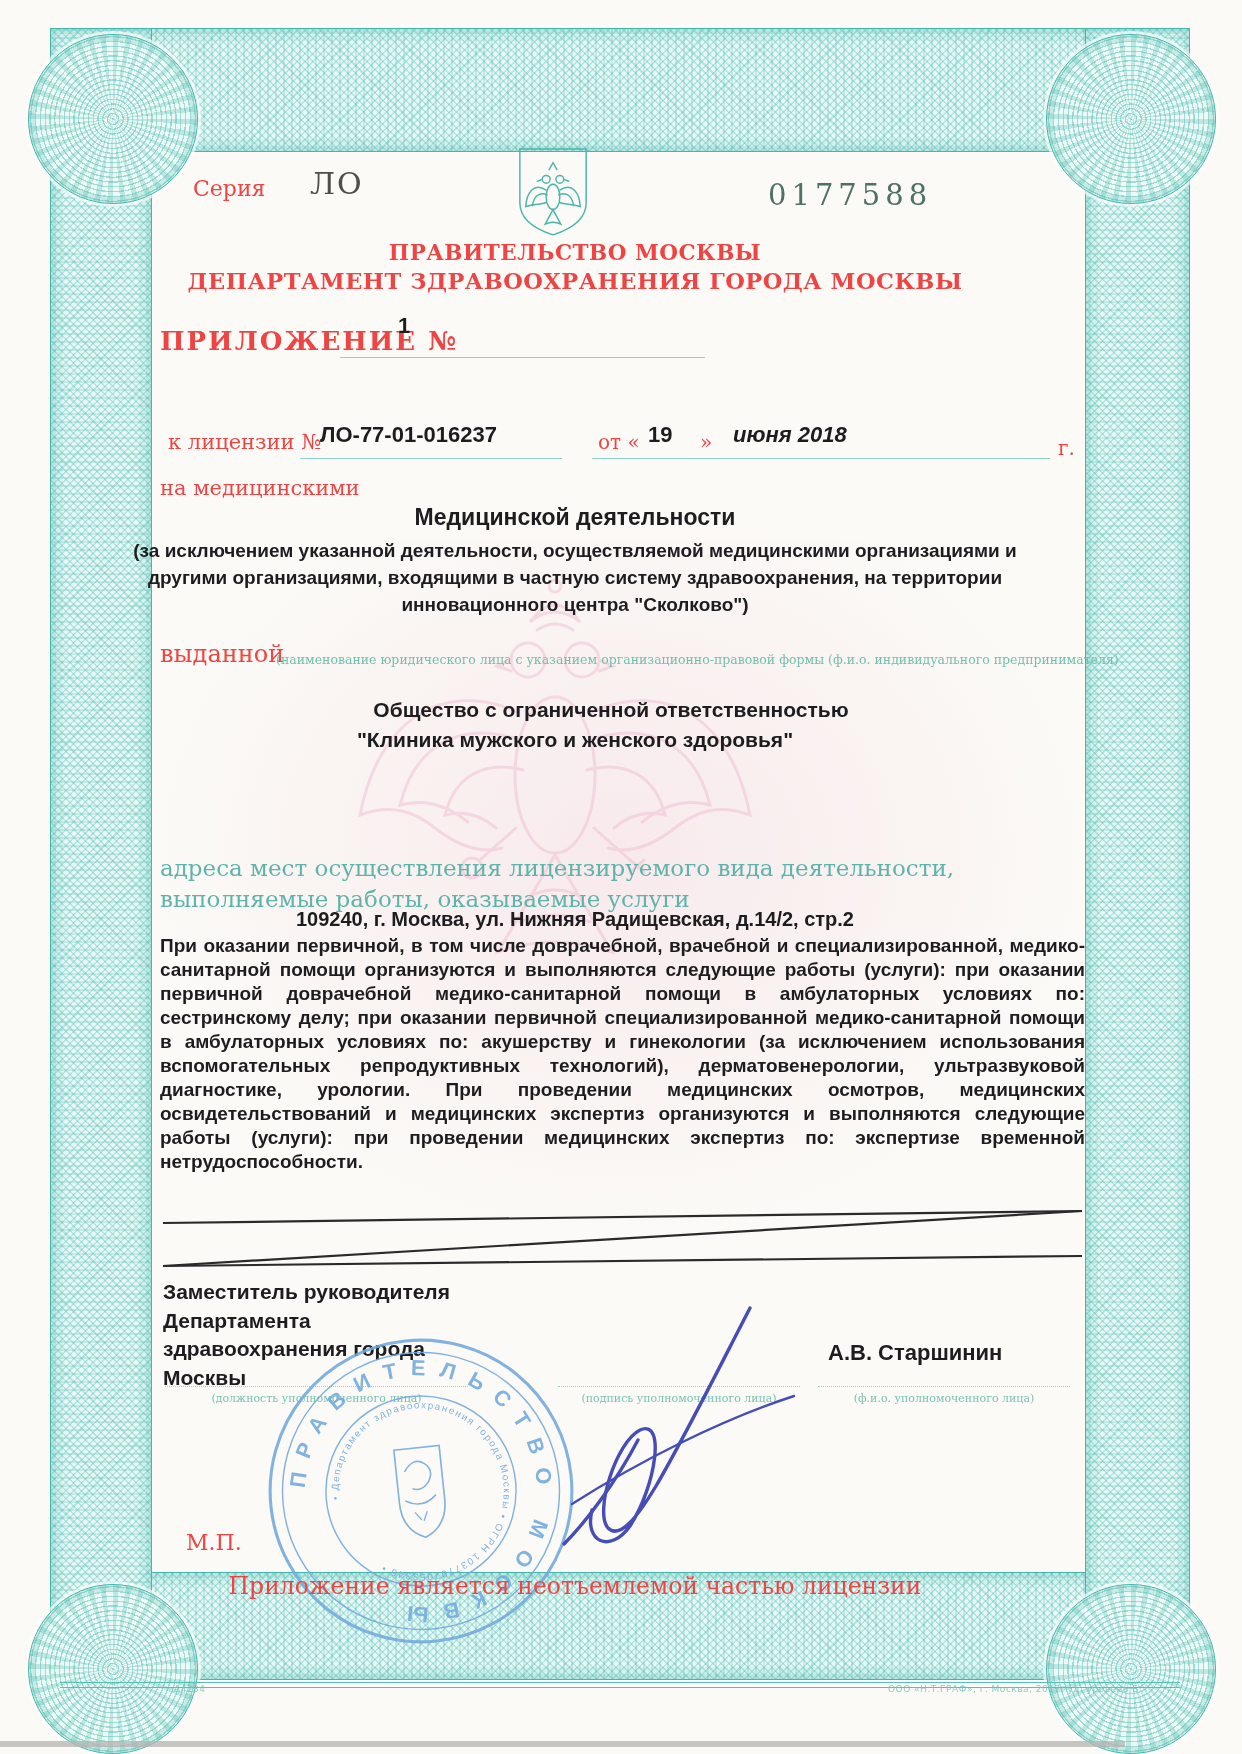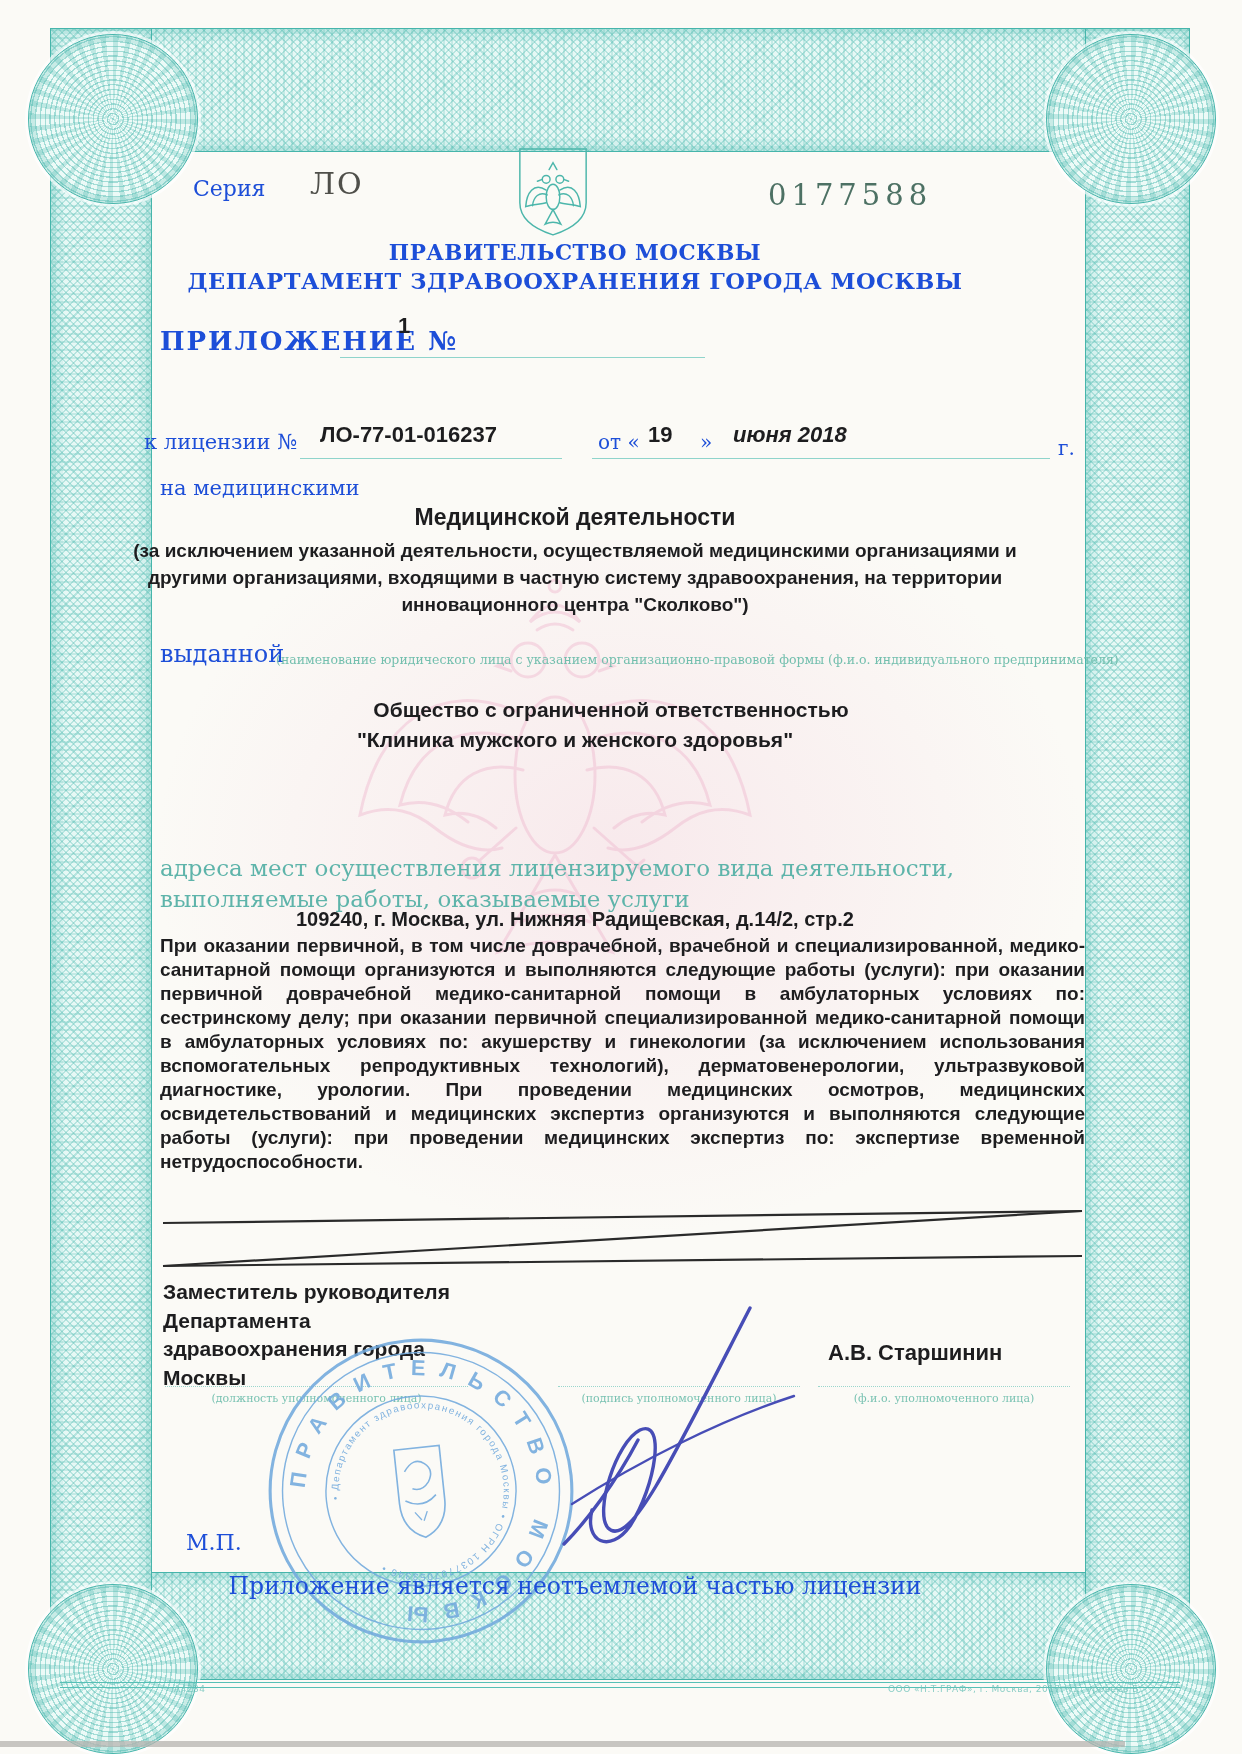--- a/index.html
+++ b/index.html
@@ -22,21 +22,21 @@
   .rosette{position:absolute;width:168px;height:168px;border-radius:50%;
     background-color:#ecfaf7;
     background-image:
       repeating-radial-gradient(circle, rgba(73,184,174,.45) 0 1.3px, transparent 1.3px 4.8px),
       repeating-conic-gradient(rgba(73,184,174,.28) 0deg 4deg, transparent 4deg 9deg);
     border:1.8px solid #46b5ab;
     box-shadow: inset 0 0 0 6px rgba(73,184,174,.22), 0 0 0 3px rgba(255,255,255,.65);}
   .hairline{position:absolute;height:0;border-top:1.3px solid #56c0b6;}
 
   
-  .teal{font-family:"DejaVu Serif",serif;color:#1d4ed8;}
+  .teal{font-family:"DejaVu Serif",serif;color:#ef4444;}
   .filled{font-family:"Liberation Sans",sans-serif;font-weight:bold;color:#1d1d1f;}
   .green-small{font-family:"DejaVu Serif",serif;color:#73bfae;}
   .rule{position:absolute;height:0;border-bottom:1.6px solid #8fd4cb;}
   .dotted{position:absolute;height:0;border-bottom:1.4px dotted #9ad6cd;}
   .center-block{position:absolute;left:130px;width:890px;text-align:center;}
   .caption{position:absolute;text-align:center;font-size:11px;color:#79c2b2;
            font-family:"DejaVu Serif",serif;}
   .tiny-print{position:absolute;font-size:9px;color:#6fc3ba;font-family:"DejaVu Sans",sans-serif;letter-spacing:.5px;opacity:.8;padding-left:32px;}
 
   svg{display:block;}
@@ -111,21 +111,21 @@
 
   <div class="abs" style="left:768px;top:178px;font-size:29px;letter-spacing:5px;color:#4d7164;font-family:'DejaVu Serif',serif;">0177588</div>
 
   <div class="center-block teal" style="top:240px;font-size:21.5px;font-weight:bold;letter-spacing:.5px;">ПРАВИТЕЛЬСТВО МОСКВЫ</div>
   <div class="center-block teal" style="top:268px;font-size:22.5px;font-weight:bold;letter-spacing:.5px;">ДЕПАРТАМЕНТ ЗДРАВООХРАНЕНИЯ ГОРОДА МОСКВЫ</div>
 
   <div class="abs teal" style="left:160px;top:326px;font-size:26px;letter-spacing:2px;font-weight:600;">ПРИЛОЖЕНИЕ  №</div>
   <div class="abs filled" style="left:398px;top:313px;font-size:22px;">1</div>
   <div class="rule" style="left:340px;top:357px;width:365px;"></div>
 
-  <div class="abs teal" style="left:144px;top:430px;font-size:21px;">к лицензии №</div>
+  <div class="abs teal" style="left:168px;top:430px;font-size:21px;">к лицензии №</div>
   <div class="abs filled" style="left:320px;top:422px;font-size:22px;">ЛО-77-01-016237</div>
   <div class="rule" style="left:300px;top:458px;width:262px;"></div>
 
   <div class="abs teal" style="left:598px;top:430px;font-size:20px;">от «</div>
   <div class="abs filled" style="left:648px;top:422px;font-size:22px;">19</div>
   <div class="abs teal" style="left:700px;top:430px;font-size:20px;">»</div>
   <div class="abs filled" style="left:733px;top:422px;font-size:22px;font-style:italic;">июня 2018</div>
   <div class="rule" style="left:592px;top:458px;width:458px;"></div>
   <div class="abs teal" style="left:1058px;top:436px;font-size:20px;">г.</div>
 

